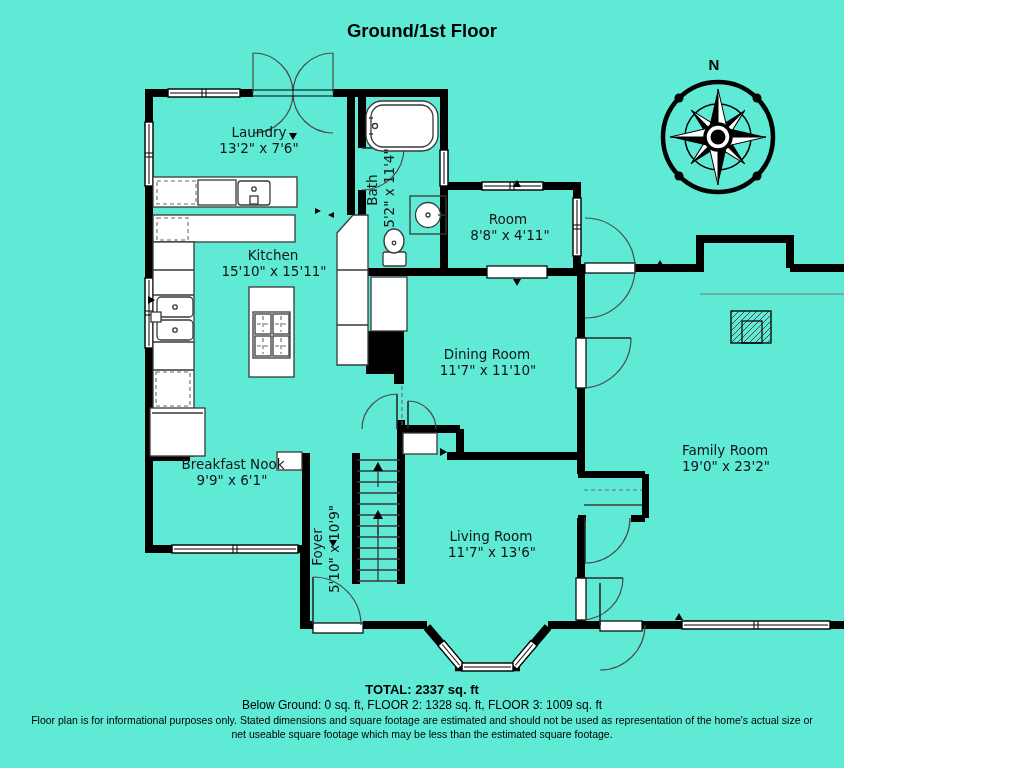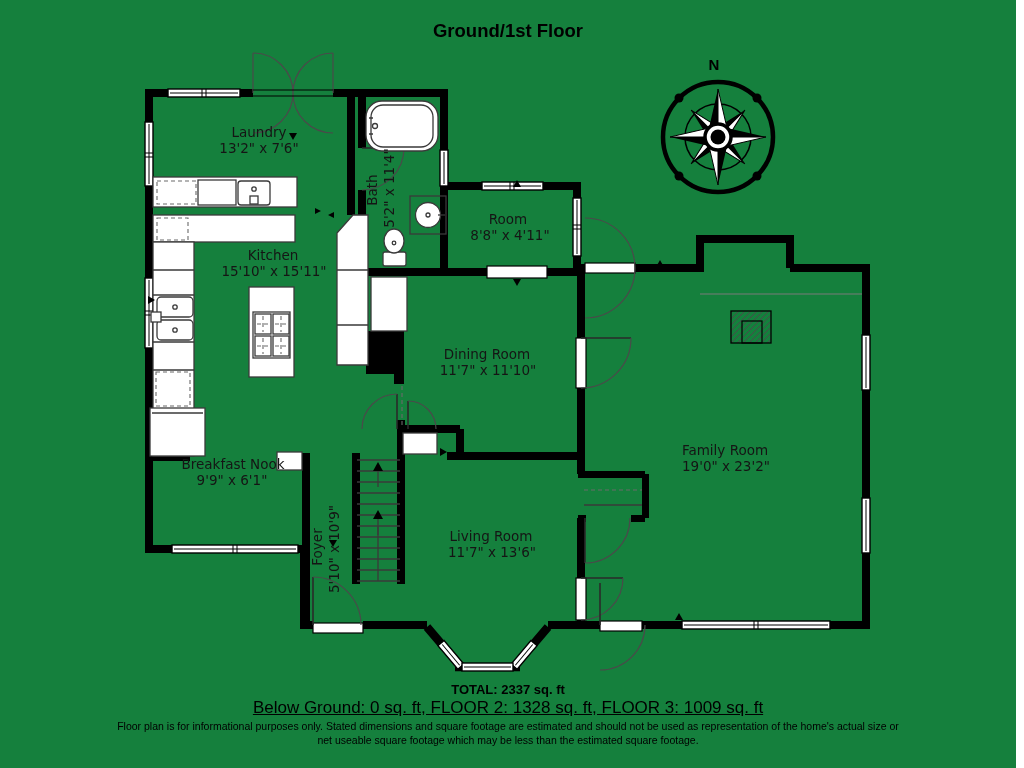--- a/index.html
+++ b/index.html
@@ -1,36 +1,36 @@
 <!DOCTYPE html>
 <html><head>
 <meta charset="utf-8">
 <style>
   html,body{margin:0;padding:0;background:#fff;}
-  .page{position:relative;width:1016px;height:768px;background:#15803d;overflow:hidden;
+  .page{position:relative;width:844px;height:768px;background:#5eead4;overflow:hidden;
         font-family:"Liberation Sans",sans-serif;}
   .title{position:absolute;top:20px;left:0;right:0;text-align:center;
          font-size:18.5px;font-weight:bold;color:#000;}
   svg{position:absolute;left:0;top:0;}
   .rl{font-family:"DejaVu Sans",sans-serif;font-size:13.5px;fill:#151515;text-anchor:middle;}
   .north{font-family:"Liberation Sans",sans-serif;font-size:15px;font-weight:bold;fill:#000;text-anchor:middle;}
   .wall{stroke:#000;stroke-width:8.5;fill:none;}
   .wallthin{stroke:#000;stroke-width:7;fill:none;}
   .fix{stroke:#3a3a3a;stroke-width:1.3;fill:#fff;}
   .fixl{stroke:#3a3a3a;stroke-width:1.3;fill:none;}
   .dash{stroke:#6a6a6a;stroke-width:1.1;fill:none;stroke-dasharray:4 3;}
   .win{fill:#fff;stroke:#000;stroke-width:1.4;}
   .winl{stroke:#000;stroke-width:1;fill:none;}
   .arc{stroke:#4a4a4a;stroke-width:1.2;fill:none;}
   .leaf{stroke:#2a2a2a;stroke-width:1.6;fill:none;}
   .sill{fill:#fff;stroke:#000;stroke-width:1.2;}
   .tick{fill:#000;}
   .footer{position:absolute;top:682px;left:0;right:0;text-align:center;color:#000;}
   .f-total{font-size:13px;font-weight:bold;margin-bottom:1px;}
-  .f-line{font-size:17px;margin-bottom:1px;text-decoration:underline;}
+  .f-line{font-size:12px;margin-bottom:1px;}
   .f-disc{font-size:10.5px;max-width:795px;margin:2px auto 0;line-height:1.32;}
 </style>
 </head>
 <body>
 
 <div class="page">
 
   <div class="title">Ground/1st Floor</div>
 
   <svg width="1024" height="768" viewBox="0 0 1024 768">

